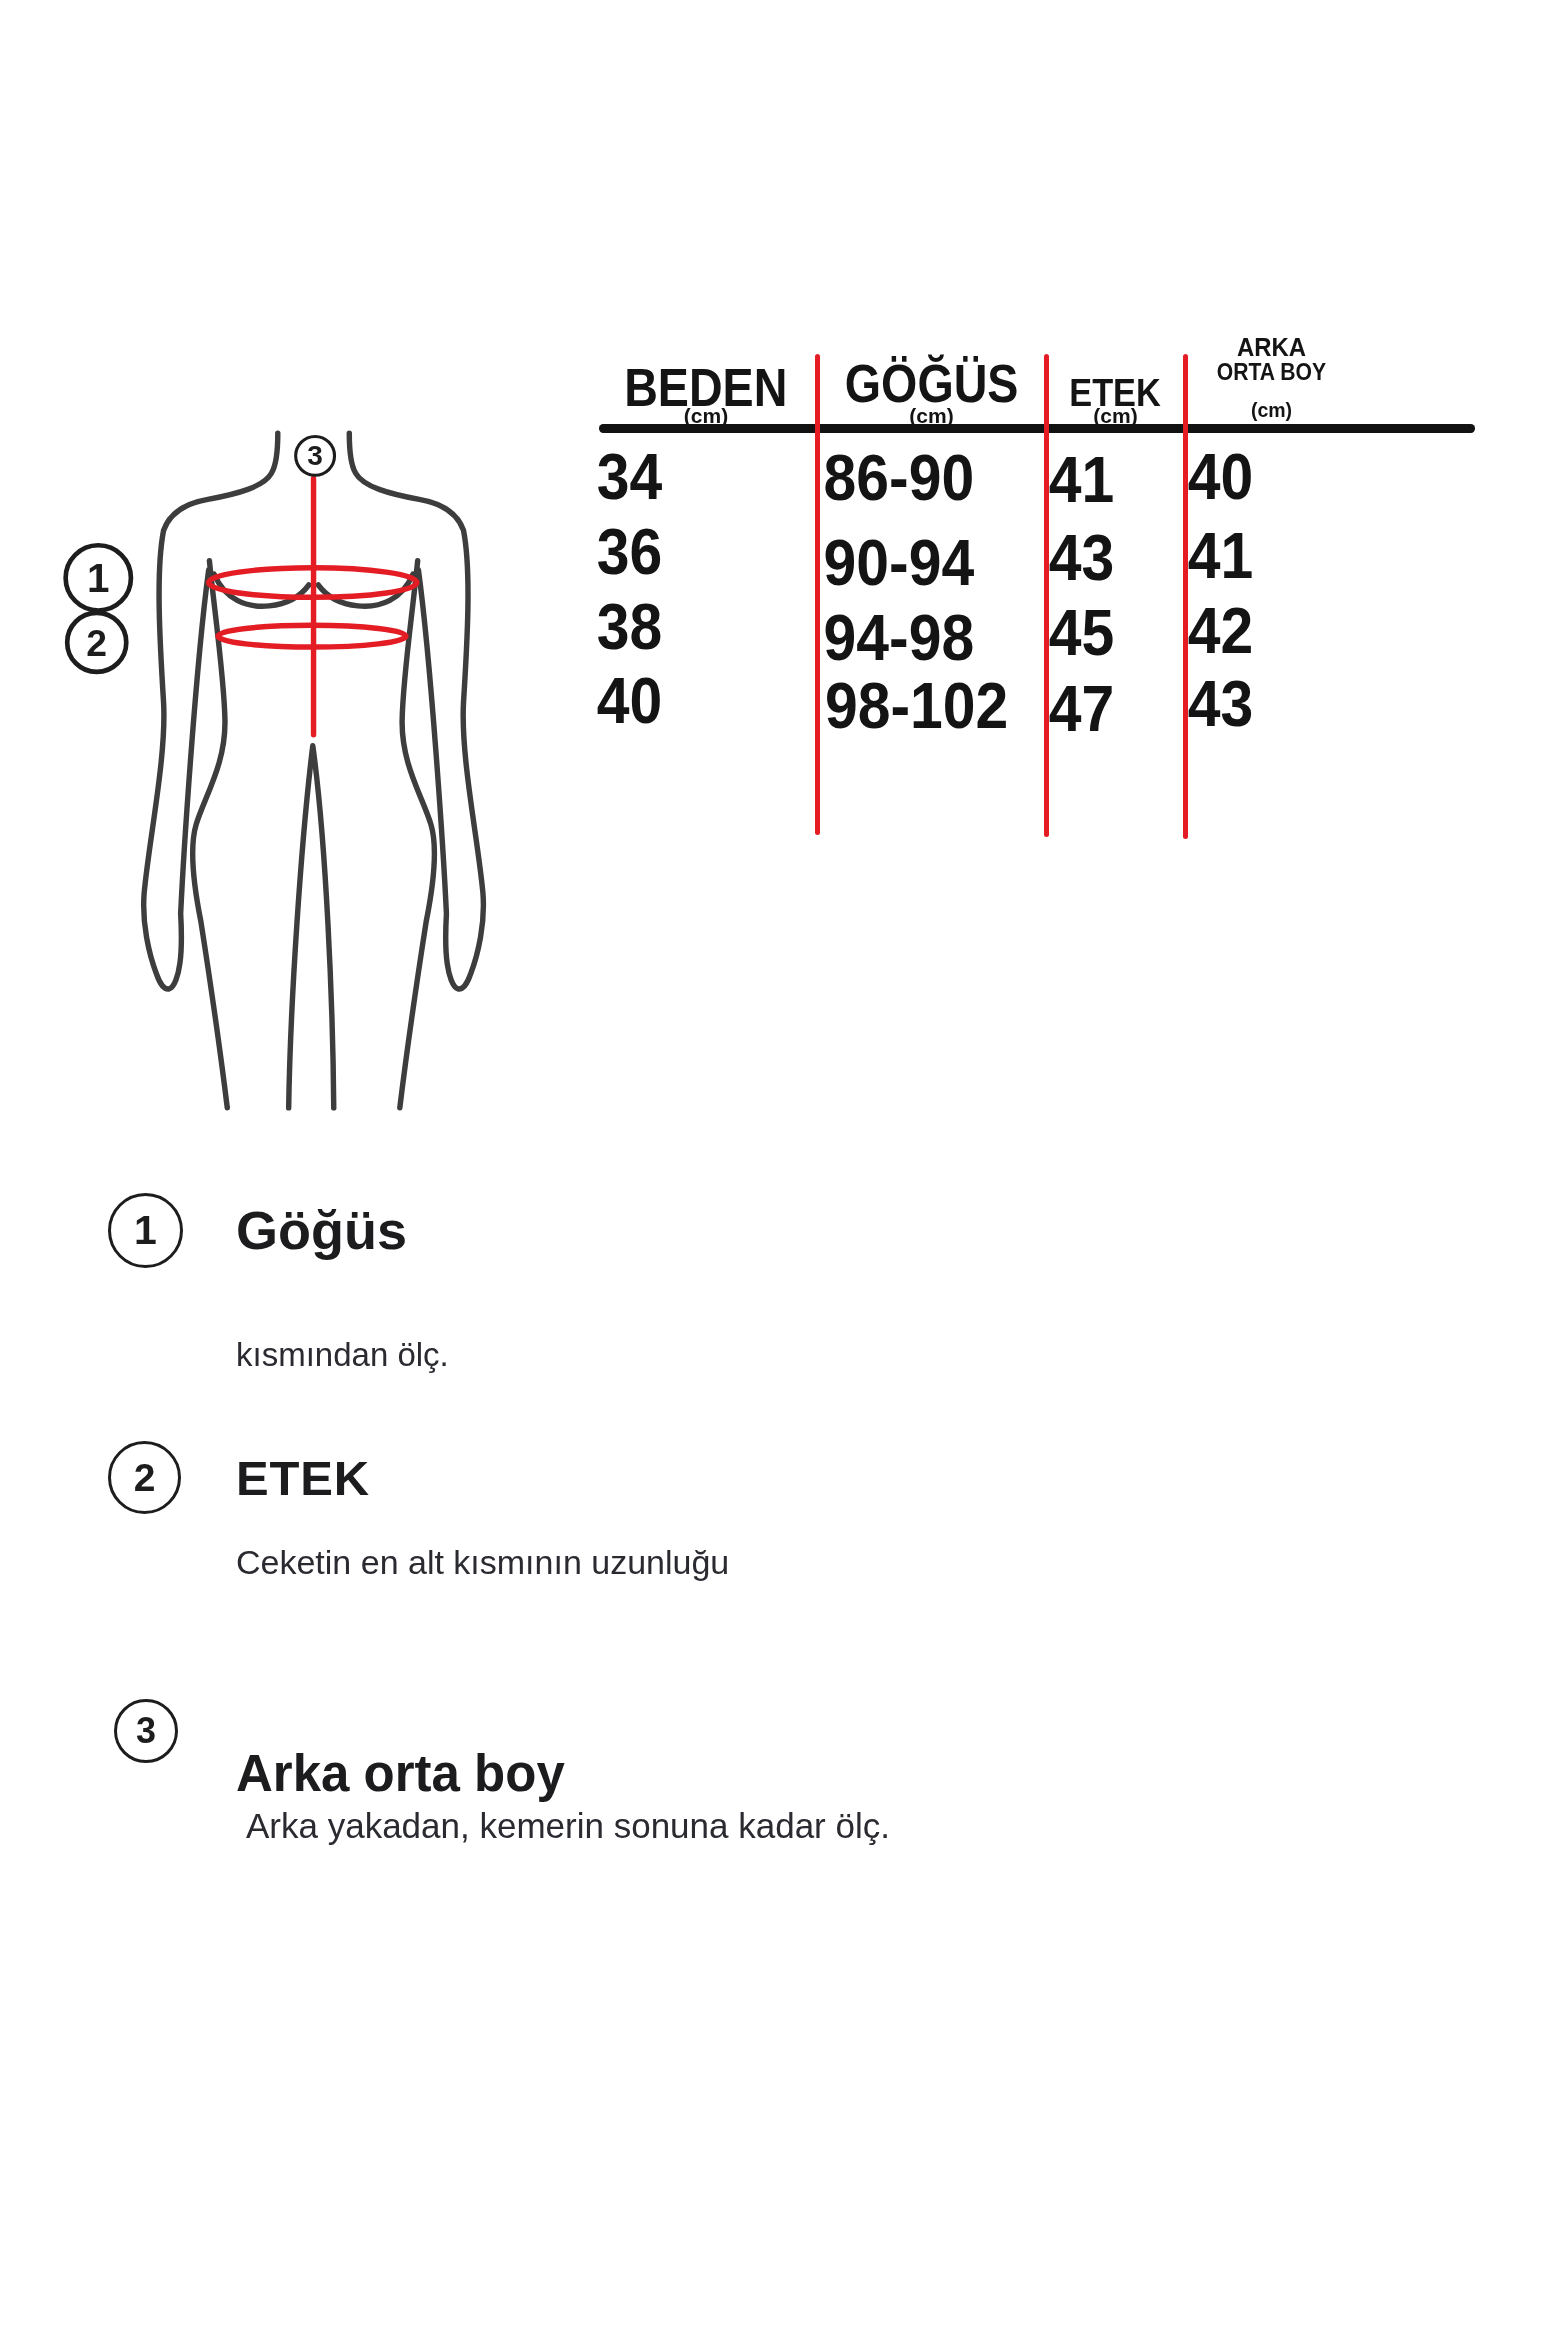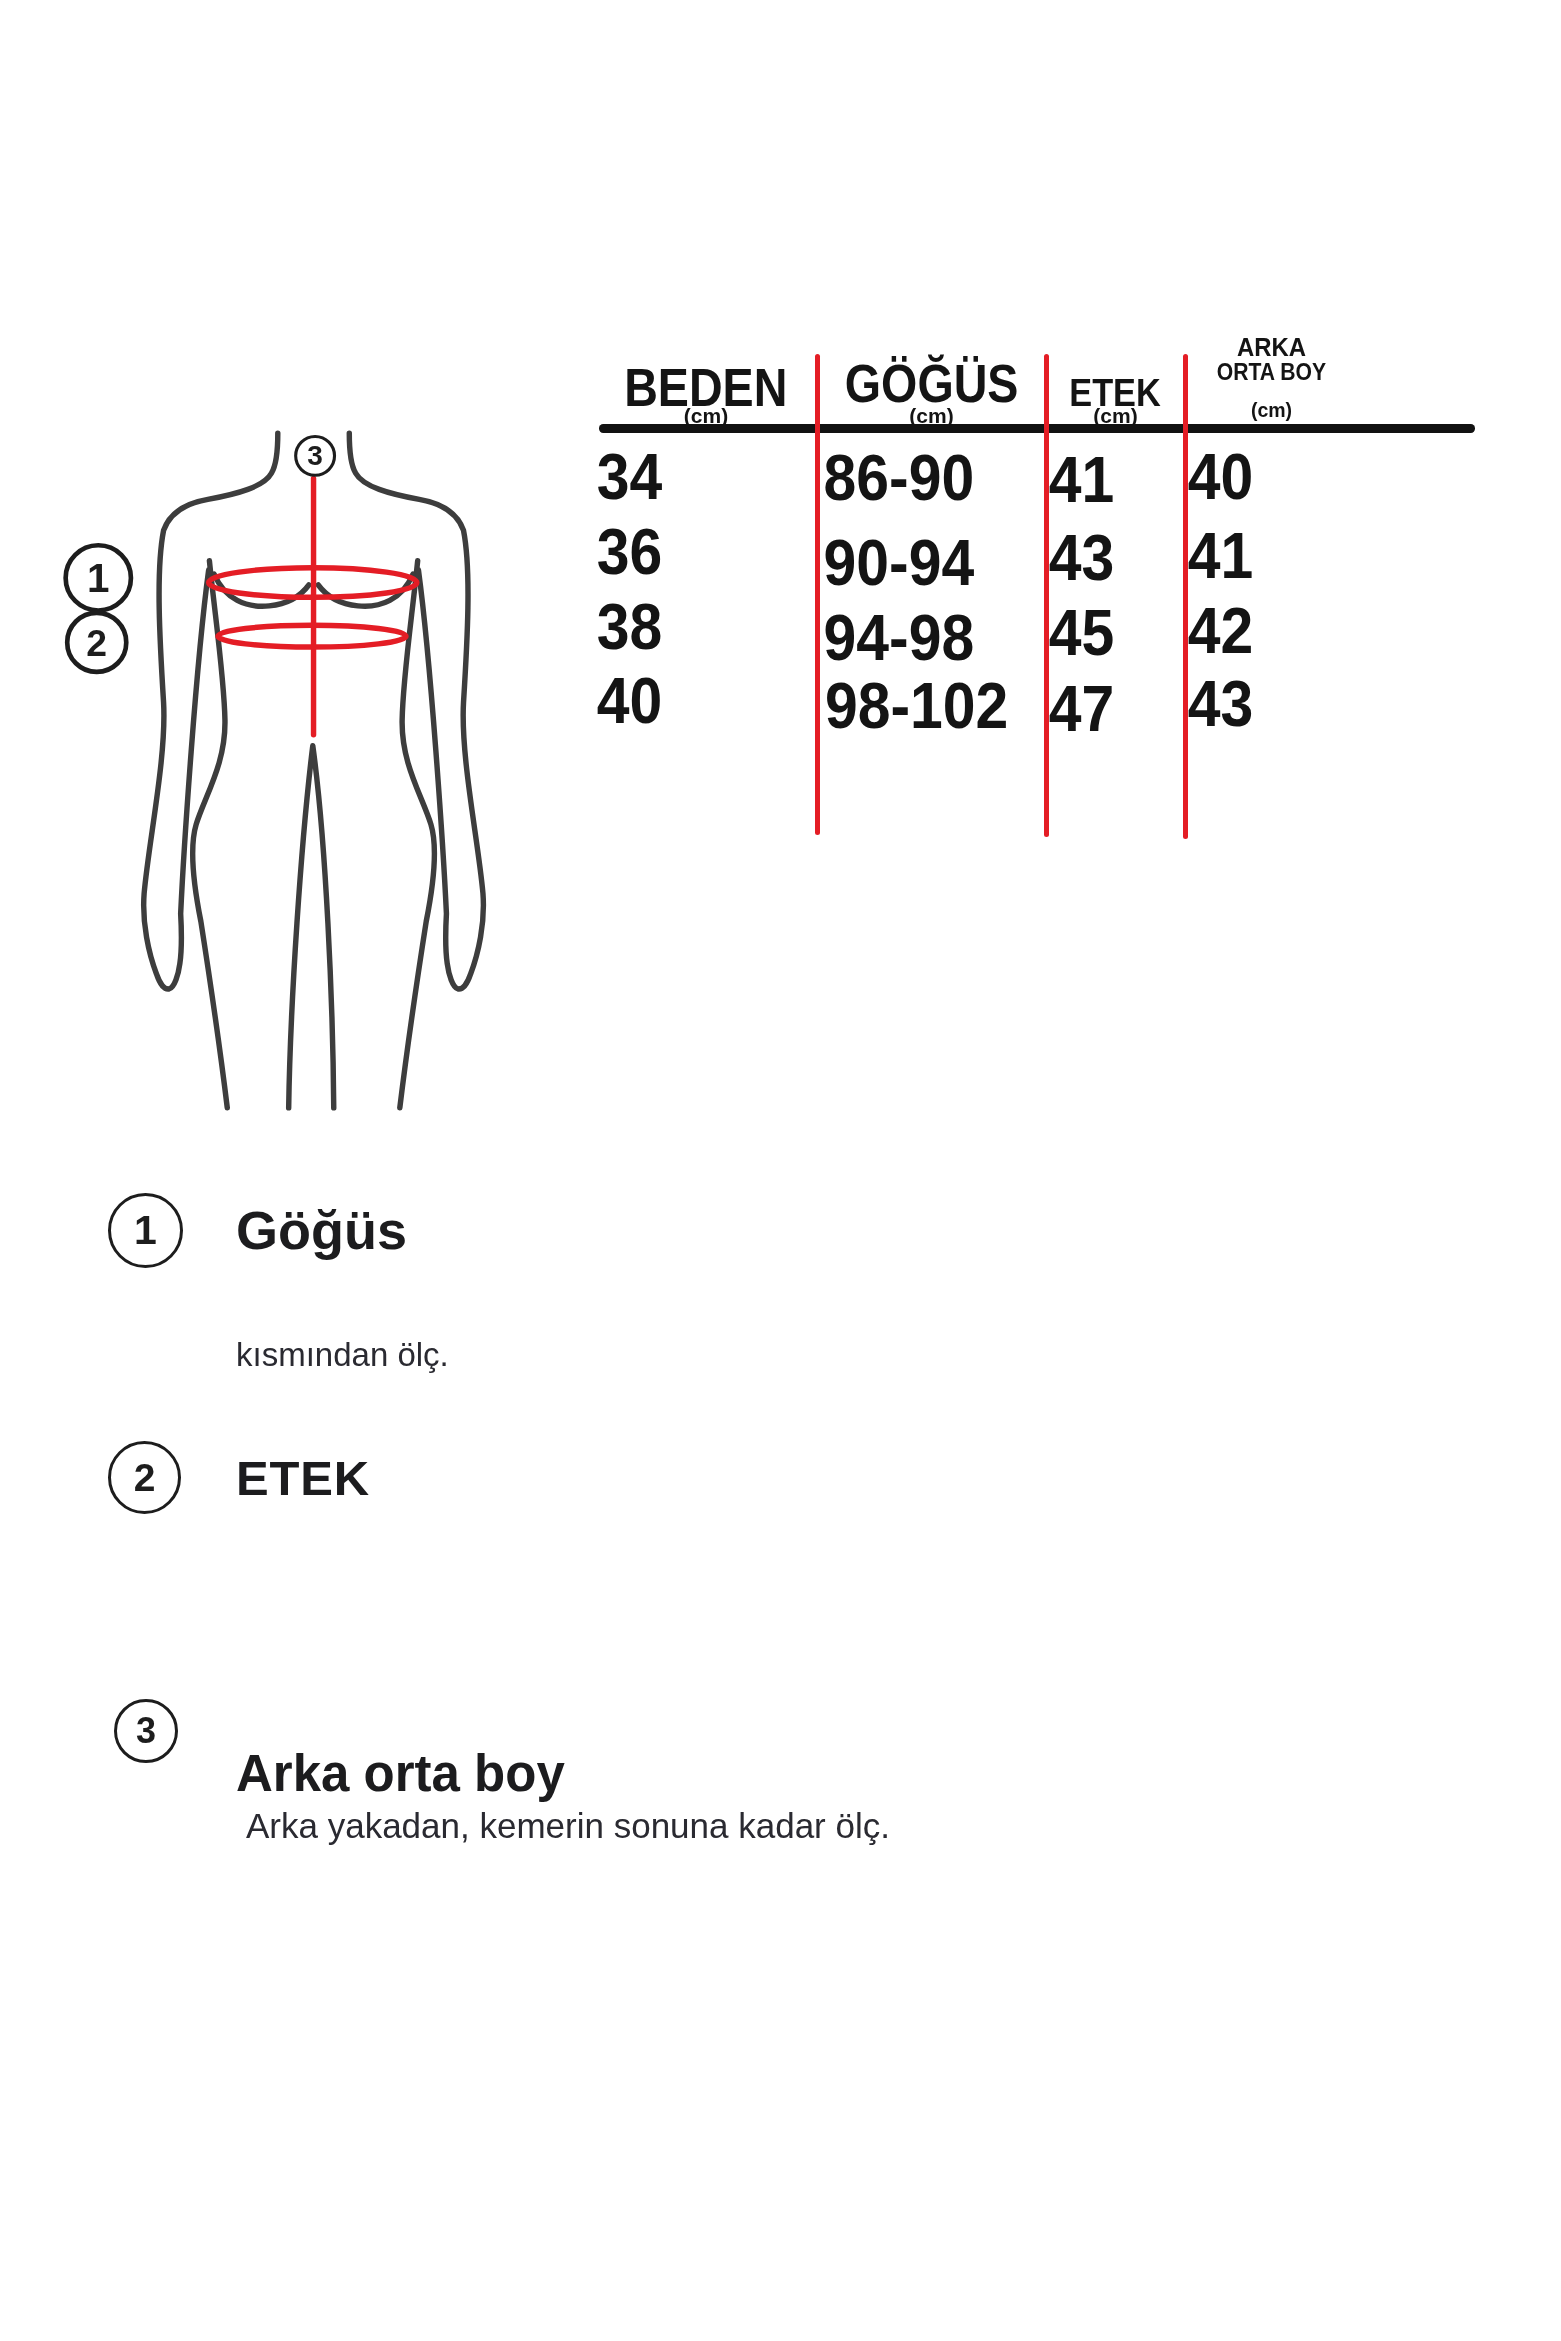--- a/index.html
+++ b/index.html
@@ -138,20 +138,21 @@
   <div class="abs num-circle" style="left:108px;top:1193px;width:75px;height:75px;font-size:41px;">
     <span>1</span>
   </div>
   <div class="abs sec-title" style="left:236px;top:1199px;font-size:54px;">Göğüs</div>
   <div class="abs sec-desc" style="left:236px;top:1336px;font-size:33px;text-align:right;">kısmından ölç.</div>
 
   <div class="abs num-circle" style="left:108px;top:1441px;width:73px;height:73px;font-size:39px;">
     <span>2</span>
   </div>
   <div class="abs sec-title" style="left:236px;top:1450px;font-size:49px;letter-spacing:0.8px;">ETEK</div>
+  <div class="abs sec-desc" style="left:236px;top:1543px;font-size:34px;">Ceketin en alt kısmının uzunluğu</div>
 
   <div class="abs num-circle" style="left:114px;top:1699px;width:64px;height:64px;font-size:36px;">
     <span>3</span>
   </div>
   <div class="abs sec-title" style="left:236px;top:1744px;font-size:51px;font-weight:600;">Arka orta boy</div>
   <div class="abs sec-desc" style="left:246px;top:1806px;font-size:35px;">Arka yakadan, kemerin sonuna kadar ölç.</div>
 
 </div>
 
 

